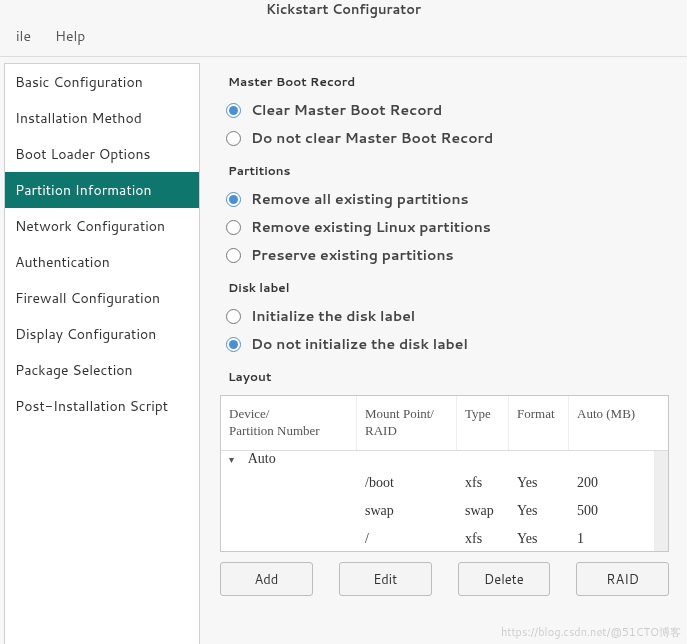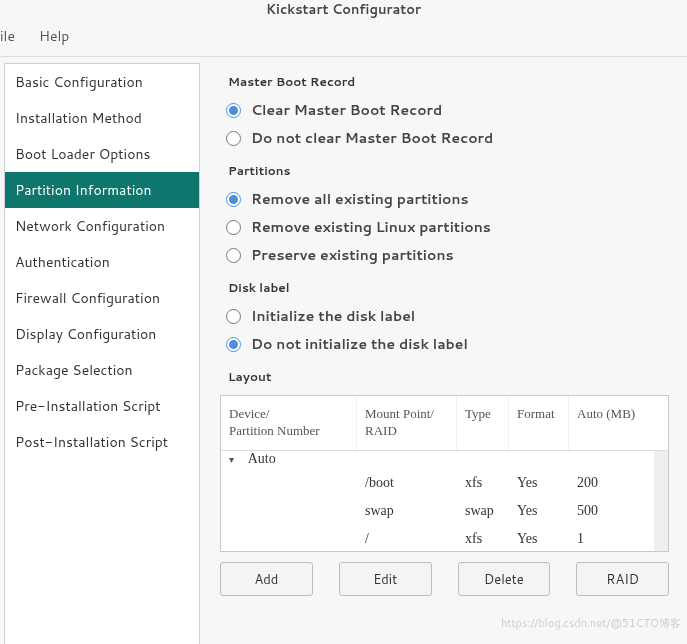--- a/index.html
+++ b/index.html
@@ -1,19 +1,19 @@
 <!DOCTYPE html>
 <html><head>
 <meta charset="utf-8">
 <style>
 * { box-sizing: border-box; margin: 0; padding: 0; }
 body { font-family: "Cantarell", "DejaVu Sans", sans-serif; font-size: 14px; color: #3c3c3c; background: #f7f7f7; width: 687px; height: 644px; overflow: hidden; }
 .titlebar { height: 18px; text-align: center; font-weight: bold; font-size: 13px; padding-top: 0px; color: #444; }
 .menubar { display: flex; gap: 24px; padding: 8px 8px 10px 0px; font-size: 14px; color: #555; border-bottom: 1px solid #ddd; }
-.menubar span:first-child { margin-left: 0px; }
+.menubar span:first-child { margin-left: 16px; }
 .content { display: flex; height: calc(644px - 48px); }
 .sidebar { width: 196px; border: 1px solid #d0d0d0; margin: 6px 0 6px 4px; background: #fff; overflow: hidden; }
 .sidebar-item { padding: 8px 10px; font-size: 14px; color: #333; cursor: pointer; }
 .sidebar-item.active { background: #0f766e; color: #fff; }
 .main { flex: 1; padding: 10px 18px 10px 20px; overflow-y: auto; }
 .section-title { font-weight: bold; font-size: 12px; margin: 14px 0 10px 8px; color: #333; }
 .section-title:first-child { margin-top: 6px; }
 .radio-row { display: flex; align-items: center; gap: 10px; margin: 8px 0 8px 6px; }
 .radio-row input[type=radio] { width: 15px; height: 15px; accent-color: #4a90d9; }
 .radio-row label { font-size: 14px; color: #444; font-weight: bold; }
@@ -26,21 +26,21 @@
 .c3 { width: 52px; }
 .c4 { width: 60px; }
 .c5 { flex: 1; }
 .table-body { height: 100px; overflow-y: auto; position: relative; }
 .tr { display: flex; font-size: 14px; color: #333; }
 .td { padding: 6px 8px; }
 .tree-expander { display: inline-block; width: 10px; margin-right: 6px; font-size: 10px; color: #555; }
 .scrollbar-fake { position: absolute; right: 0; top: 0; width: 14px; height: 100%; background: #eee; }
 .btn-row { display: flex; gap: 26px; margin-top: 10px; }
 .btn { flex: 1; padding: 7px 0; background: #f4f4f4; border: 1px solid #bdbdbd; border-radius: 3px; font-size: 13px; color: #333; text-align: center; cursor: pointer; }
-.watermark { position: fixed; right: 6px; bottom: 13px; font-size: 11px; color: rgba(0,0,0,0.18); }
+.watermark { position: fixed; right: 6px; bottom: 4px; font-size: 11px; color: rgba(0,0,0,0.18); }
 </style>
 </head>
 <body>
 
 <div class="titlebar">Kickstart Configurator</div>
 
 <div class="menubar">
   <span>ile</span>
   <span>Help</span>
 </div>
@@ -49,21 +49,20 @@
   <div class="sidebar" id="sidebar">
       <div class="sidebar-item">Basic Configuration</div>
       <div class="sidebar-item">Installation Method</div>
       <div class="sidebar-item">Boot Loader Options</div>
       <div class="sidebar-item active">Partition Information</div>
       <div class="sidebar-item">Network Configuration</div>
       <div class="sidebar-item">Authentication</div>
       <div class="sidebar-item">Firewall Configuration</div>
       <div class="sidebar-item">Display Configuration</div>
       <div class="sidebar-item">Package Selection</div>
-      <div class="sidebar-item">Pre-Installation Script</div>
       <div class="sidebar-item">Post-Installation Script</div>
     </div>
 
   <div class="main">
 
     <div class="section-title">Master Boot Record</div>
     <div id="mbr-opts">
         <div class="radio-row">
           <input type="radio" name="mbr" checked="" style="">
           <label>Clear Master Boot Record</label>

